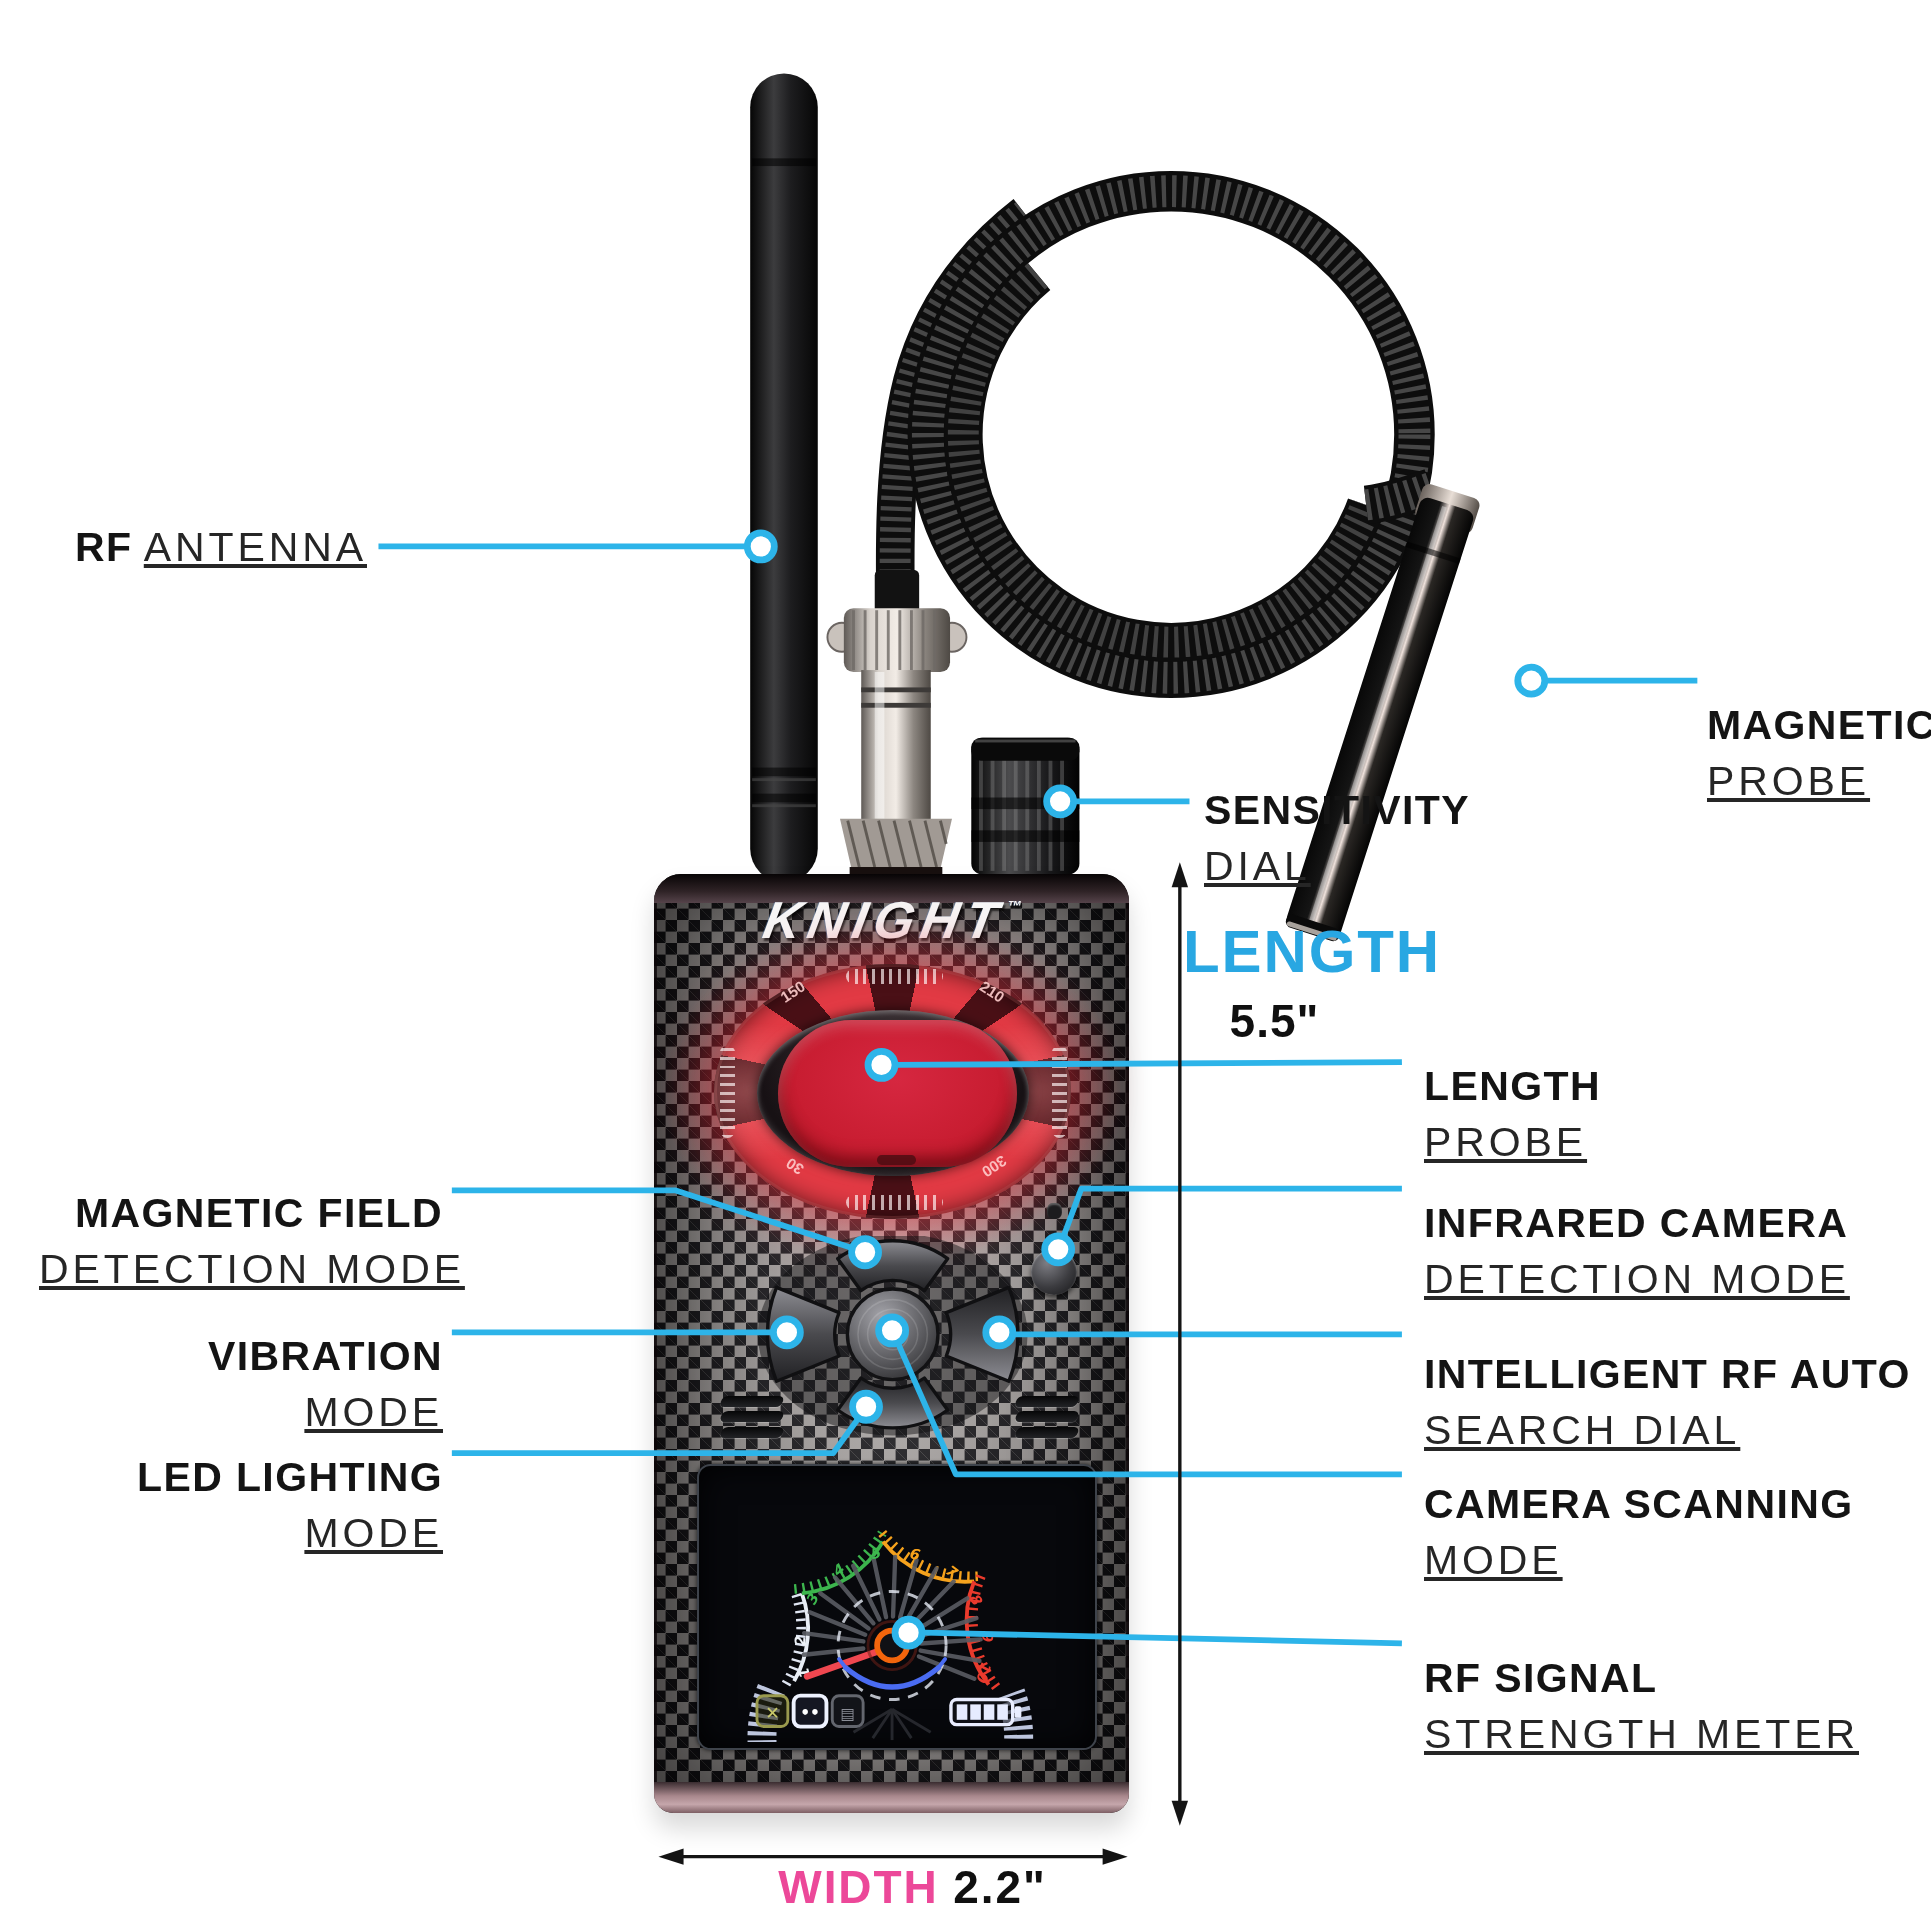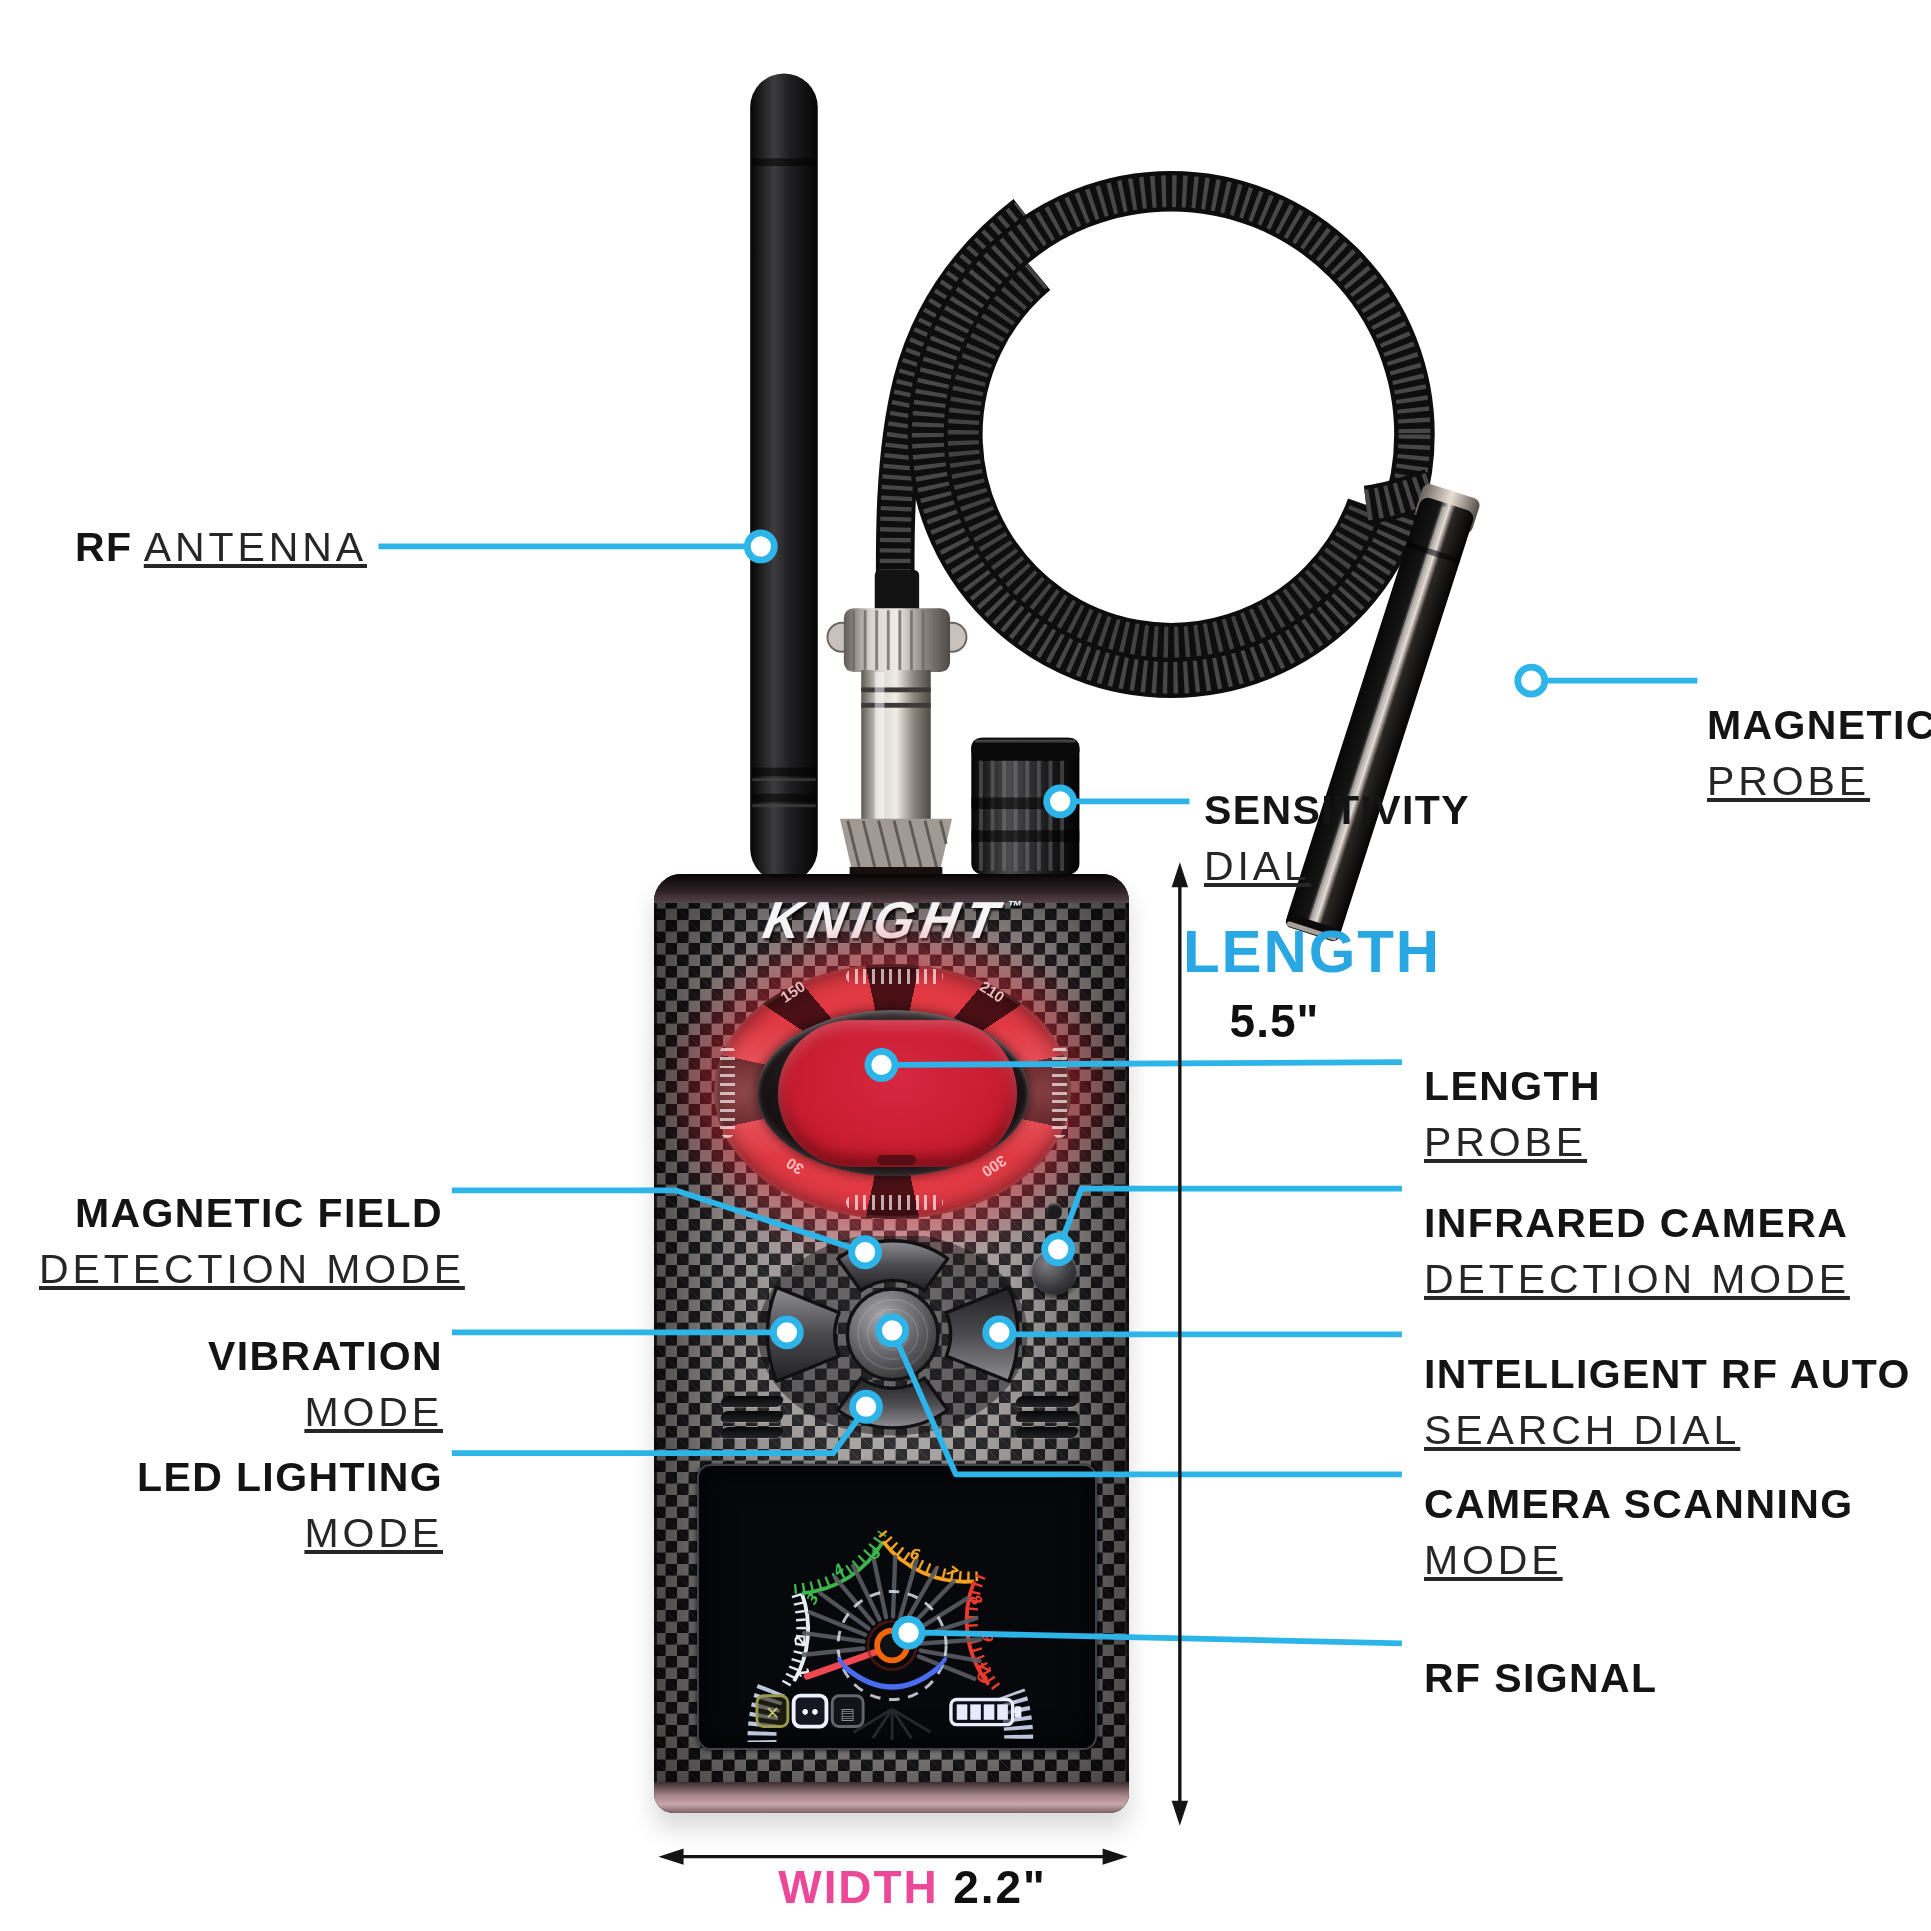--- a/index.html
+++ b/index.html
@@ -441,20 +441,21 @@
   <div id="lbl-intelligent" class="lbl">
     <div class="b">INTELLIGENT RF AUTO</div>
     <div class="t">SEARCH DIAL</div>
   </div>
   <div id="lbl-camera" class="lbl">
     <div class="b">CAMERA SCANNING</div>
     <div class="t">MODE</div>
   </div>
   <div id="lbl-rfsignal" class="lbl">
     <div class="b">RF SIGNAL</div>
+    <div class="t">STRENGTH METER</div>
   </div>
 
   <div id="dim-length">
     <span class="dl">LENGTH</span>
     <span class="dv">5.5"</span>
   </div>
   <div id="dim-width">
     <span class="dl">WIDTH</span>
     <span class="dv">2.2"</span>
   </div>

